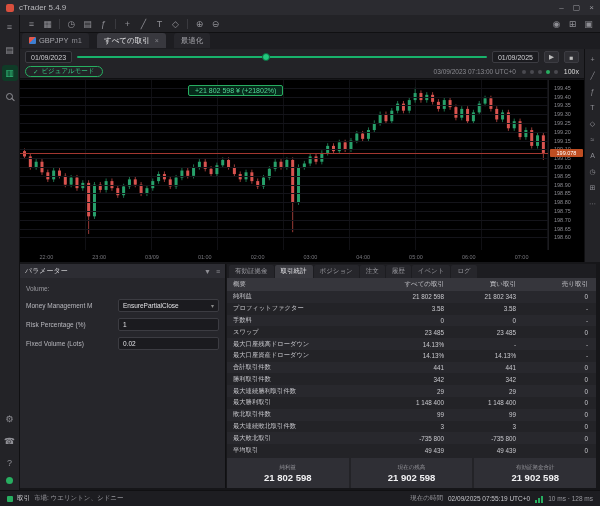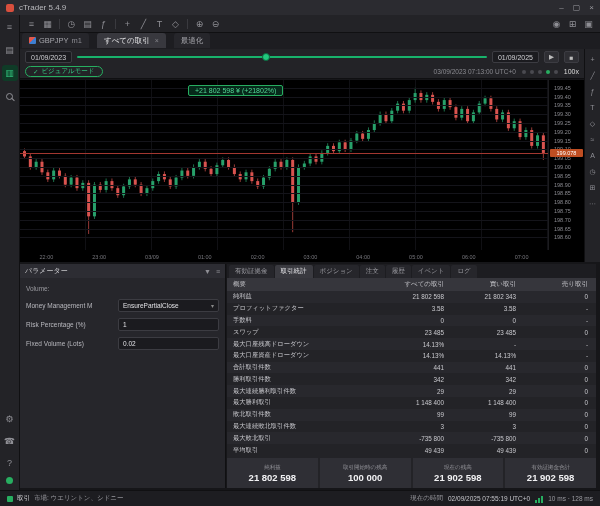--- a/index.html
+++ b/index.html
@@ -565,24 +565,20 @@
         <span class="scoln">49 439</span>
         <span class="scoln">0</span>
       </div>
     </div>
   <div class="ssummary" id="ssummary">
       <div class="sbox">
         <span class="sboxlabel">純利益</span>
         <span class="sboxvalue">21 802 598</span>
       </div>
       <div class="sbox">
-        <span class="sboxlabel">取引開始時の残高</span>
-        <span class="sboxvalue">100 000</span>
-      </div>
-      <div class="sbox">
         <span class="sboxlabel">現在の残高</span>
         <span class="sboxvalue">21 902 598</span>
       </div>
       <div class="sbox">
         <span class="sboxlabel">有効証拠金合計</span>
         <span class="sboxvalue">21 902 598</span>
       </div>
     </div>
 </div>
 

